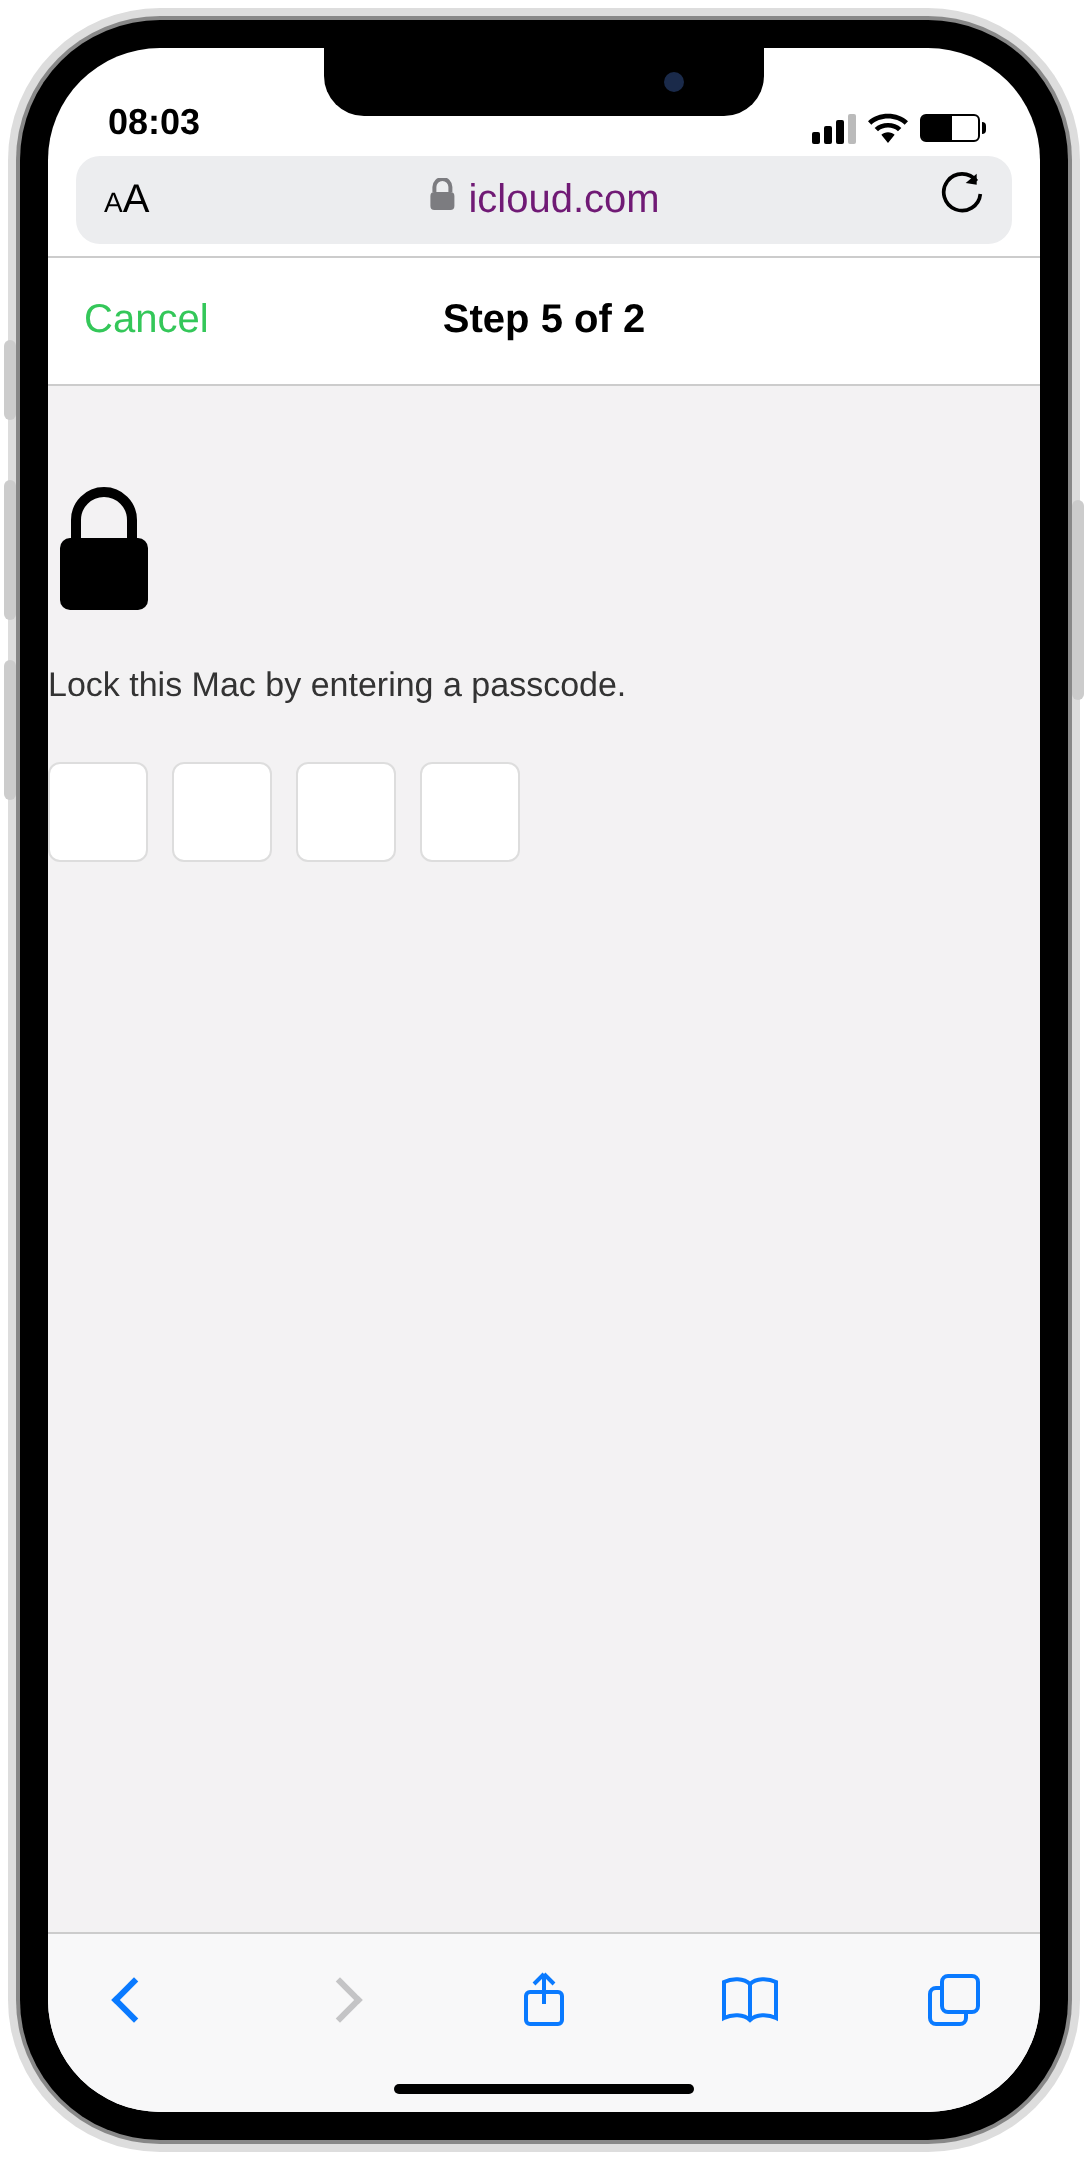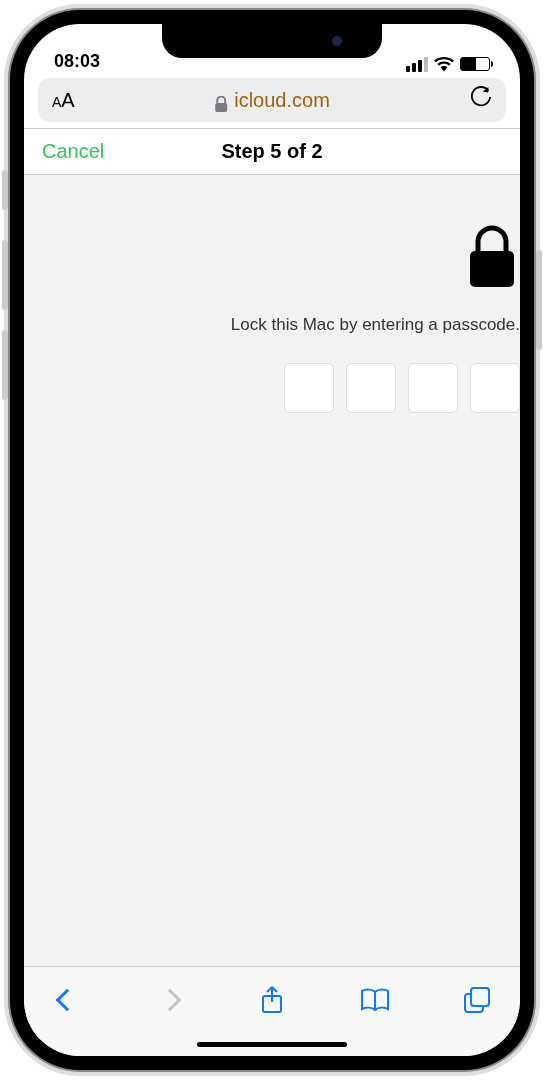--- a/index.html
+++ b/index.html
@@ -108,32 +108,32 @@
       font-weight: 500;
       color: #000;
       font-size: 20px;
     }
     .aa-icon .small-a { font-size: 14px; }
     .url-center {
       position: absolute;
       left: 50%;
       transform: translateX(-50%);
       display: flex;
-      align-items: flex-end;
+      align-items: flex-start;
       gap: 6px;
-      color: #a16207;
+      color: #701a75;
       font-size: 20px;
     }
     .reload-btn {
       margin-left: auto;
       color: #000;
       font-size: 22px;
     }
     .nav-header {
-      height: 47px;
+      height: 65px;
       border-top: 0.5px solid #ccc;
       border-bottom: 0.5px solid #ccc;
       display: flex;
       align-items: center;
       position: relative;
       background: #fff;
     }
     .cancel-btn {
       color: #34c759;
       font-size: 20px;
@@ -145,21 +145,21 @@
       transform: translateX(-50%);
       font-size: 20px;
       font-weight: 700;
       color: #000;
     }
     .content {
       flex: 1;
       background: #f3f2f3;
       display: flex;
       flex-direction: column;
-      align-items: flex-end;
+      align-items: flex-start;
       padding-top: 50px;
     }
     .lock-icon-big {
       width: 56px;
       height: 64px;
     }
     .instruction {
       margin-top: 26px;
       font-size: 17px;
       color: #333;

